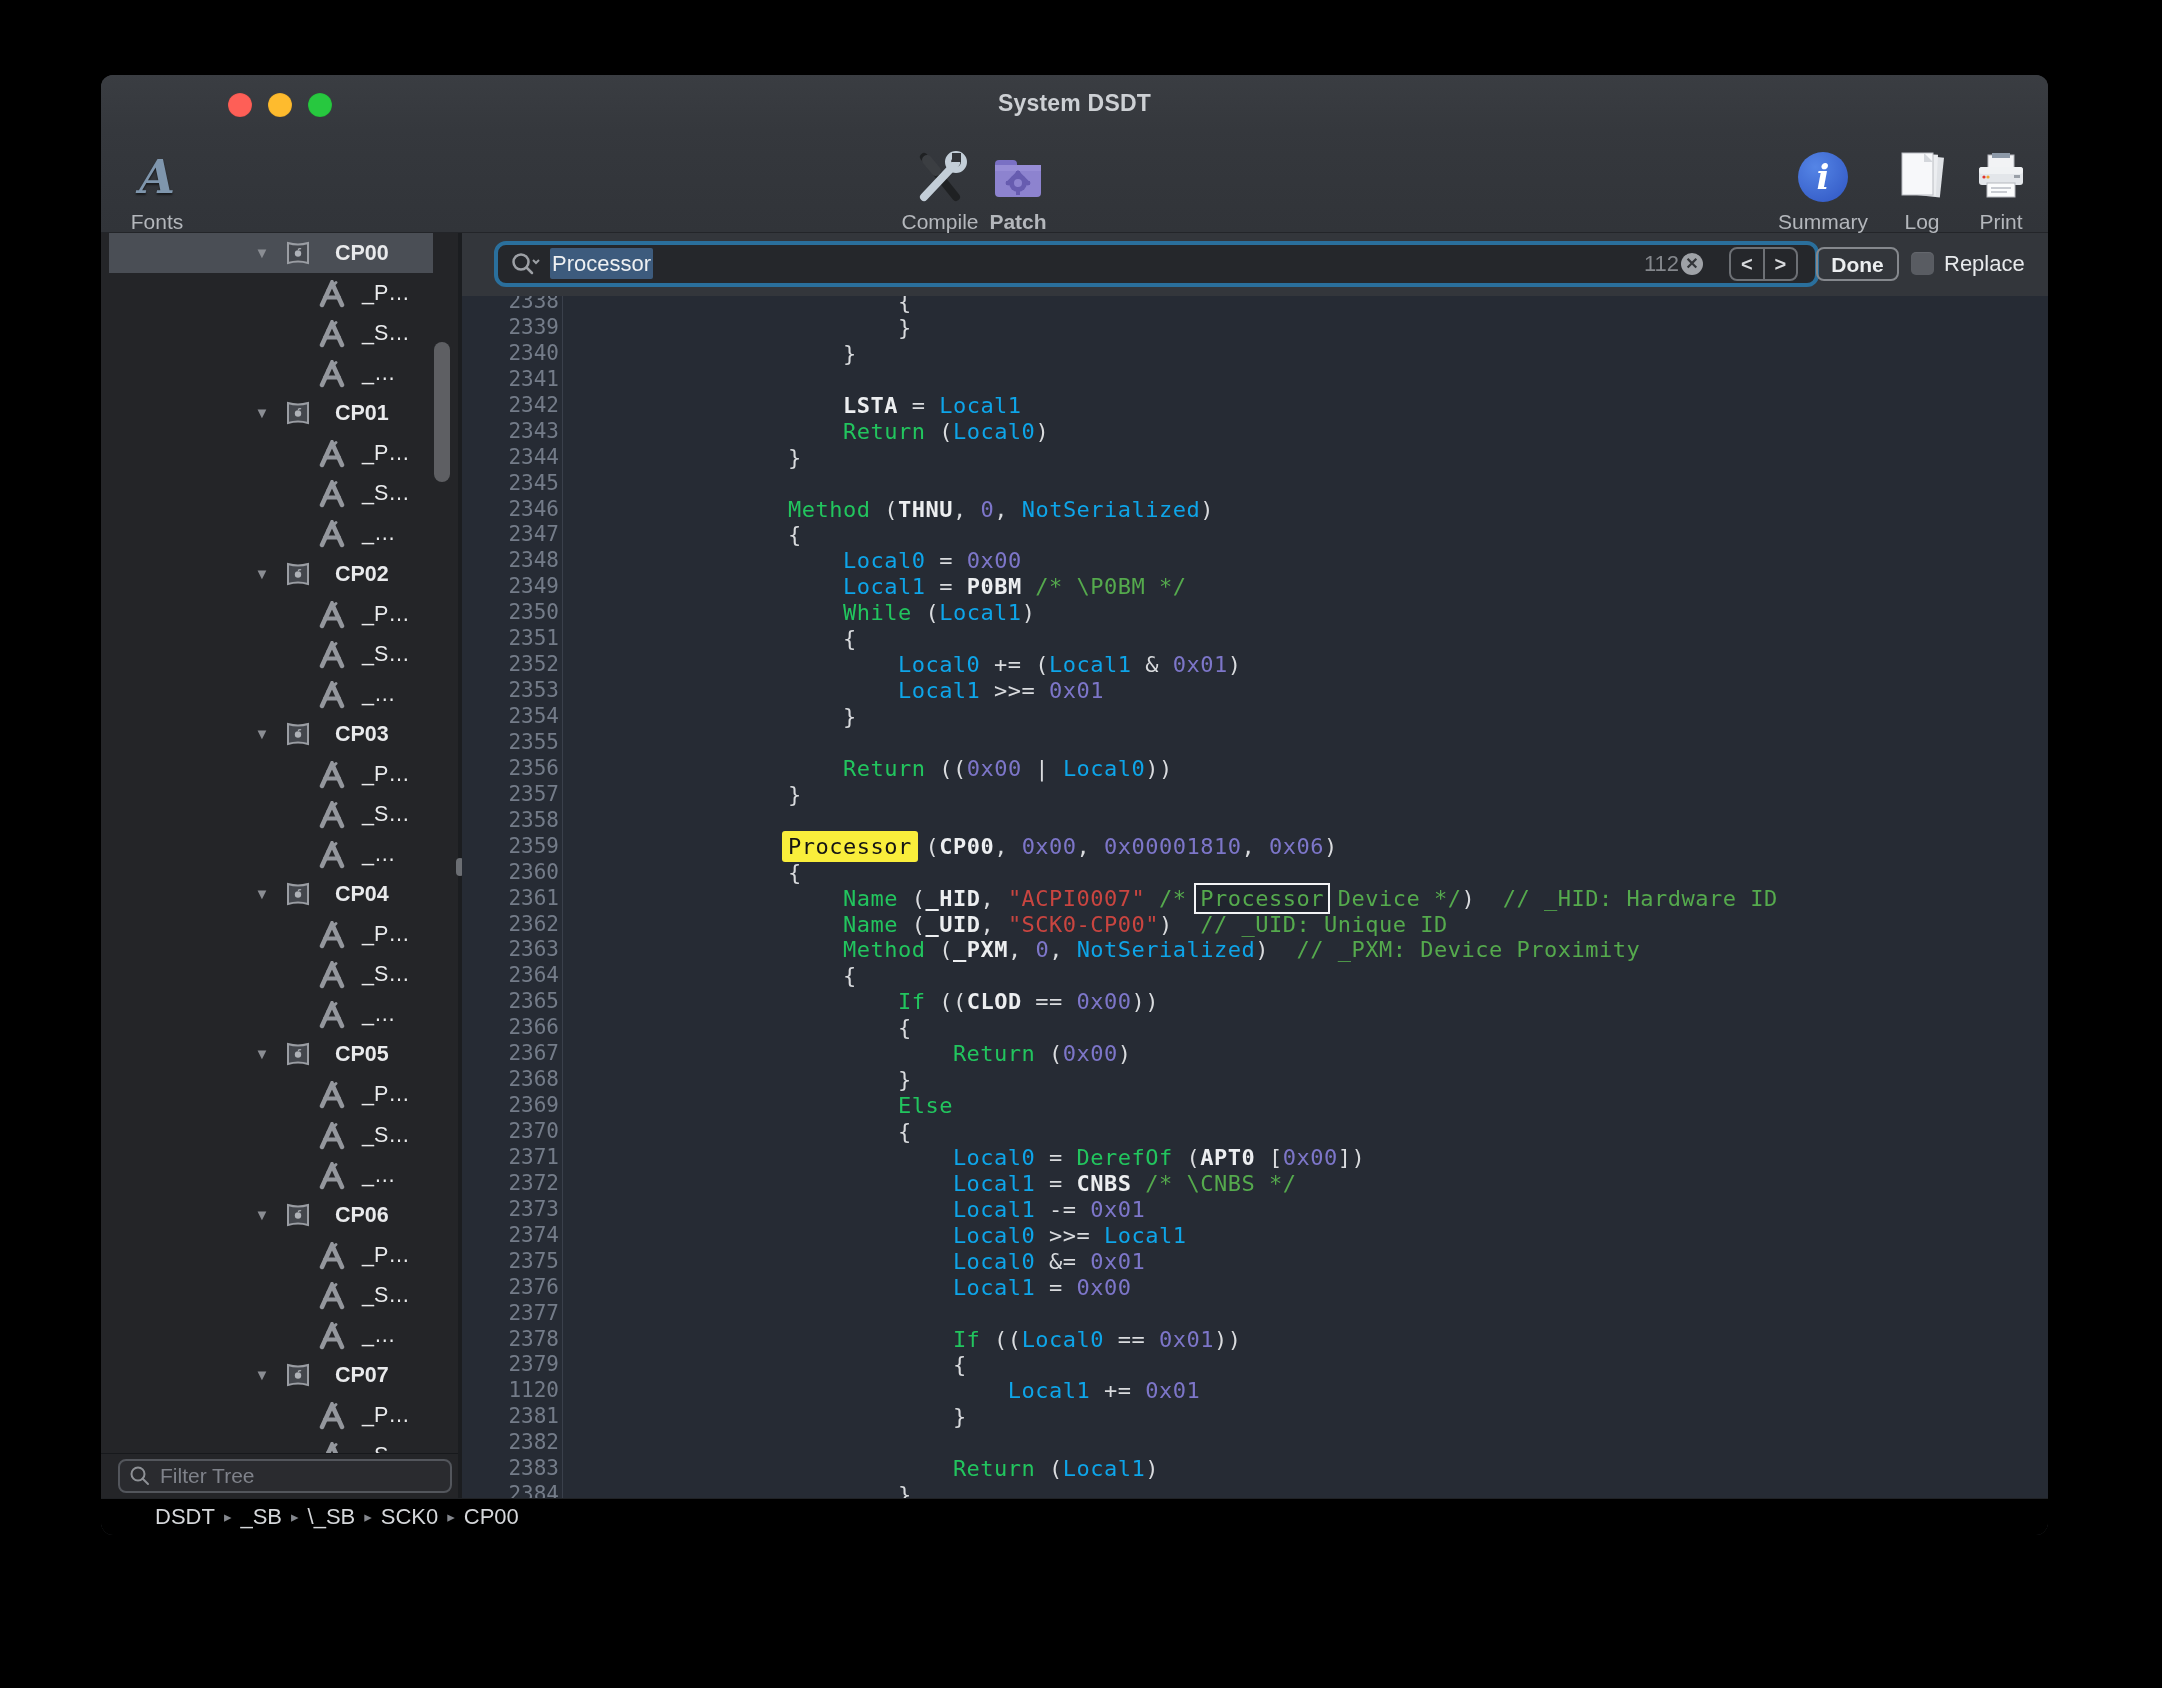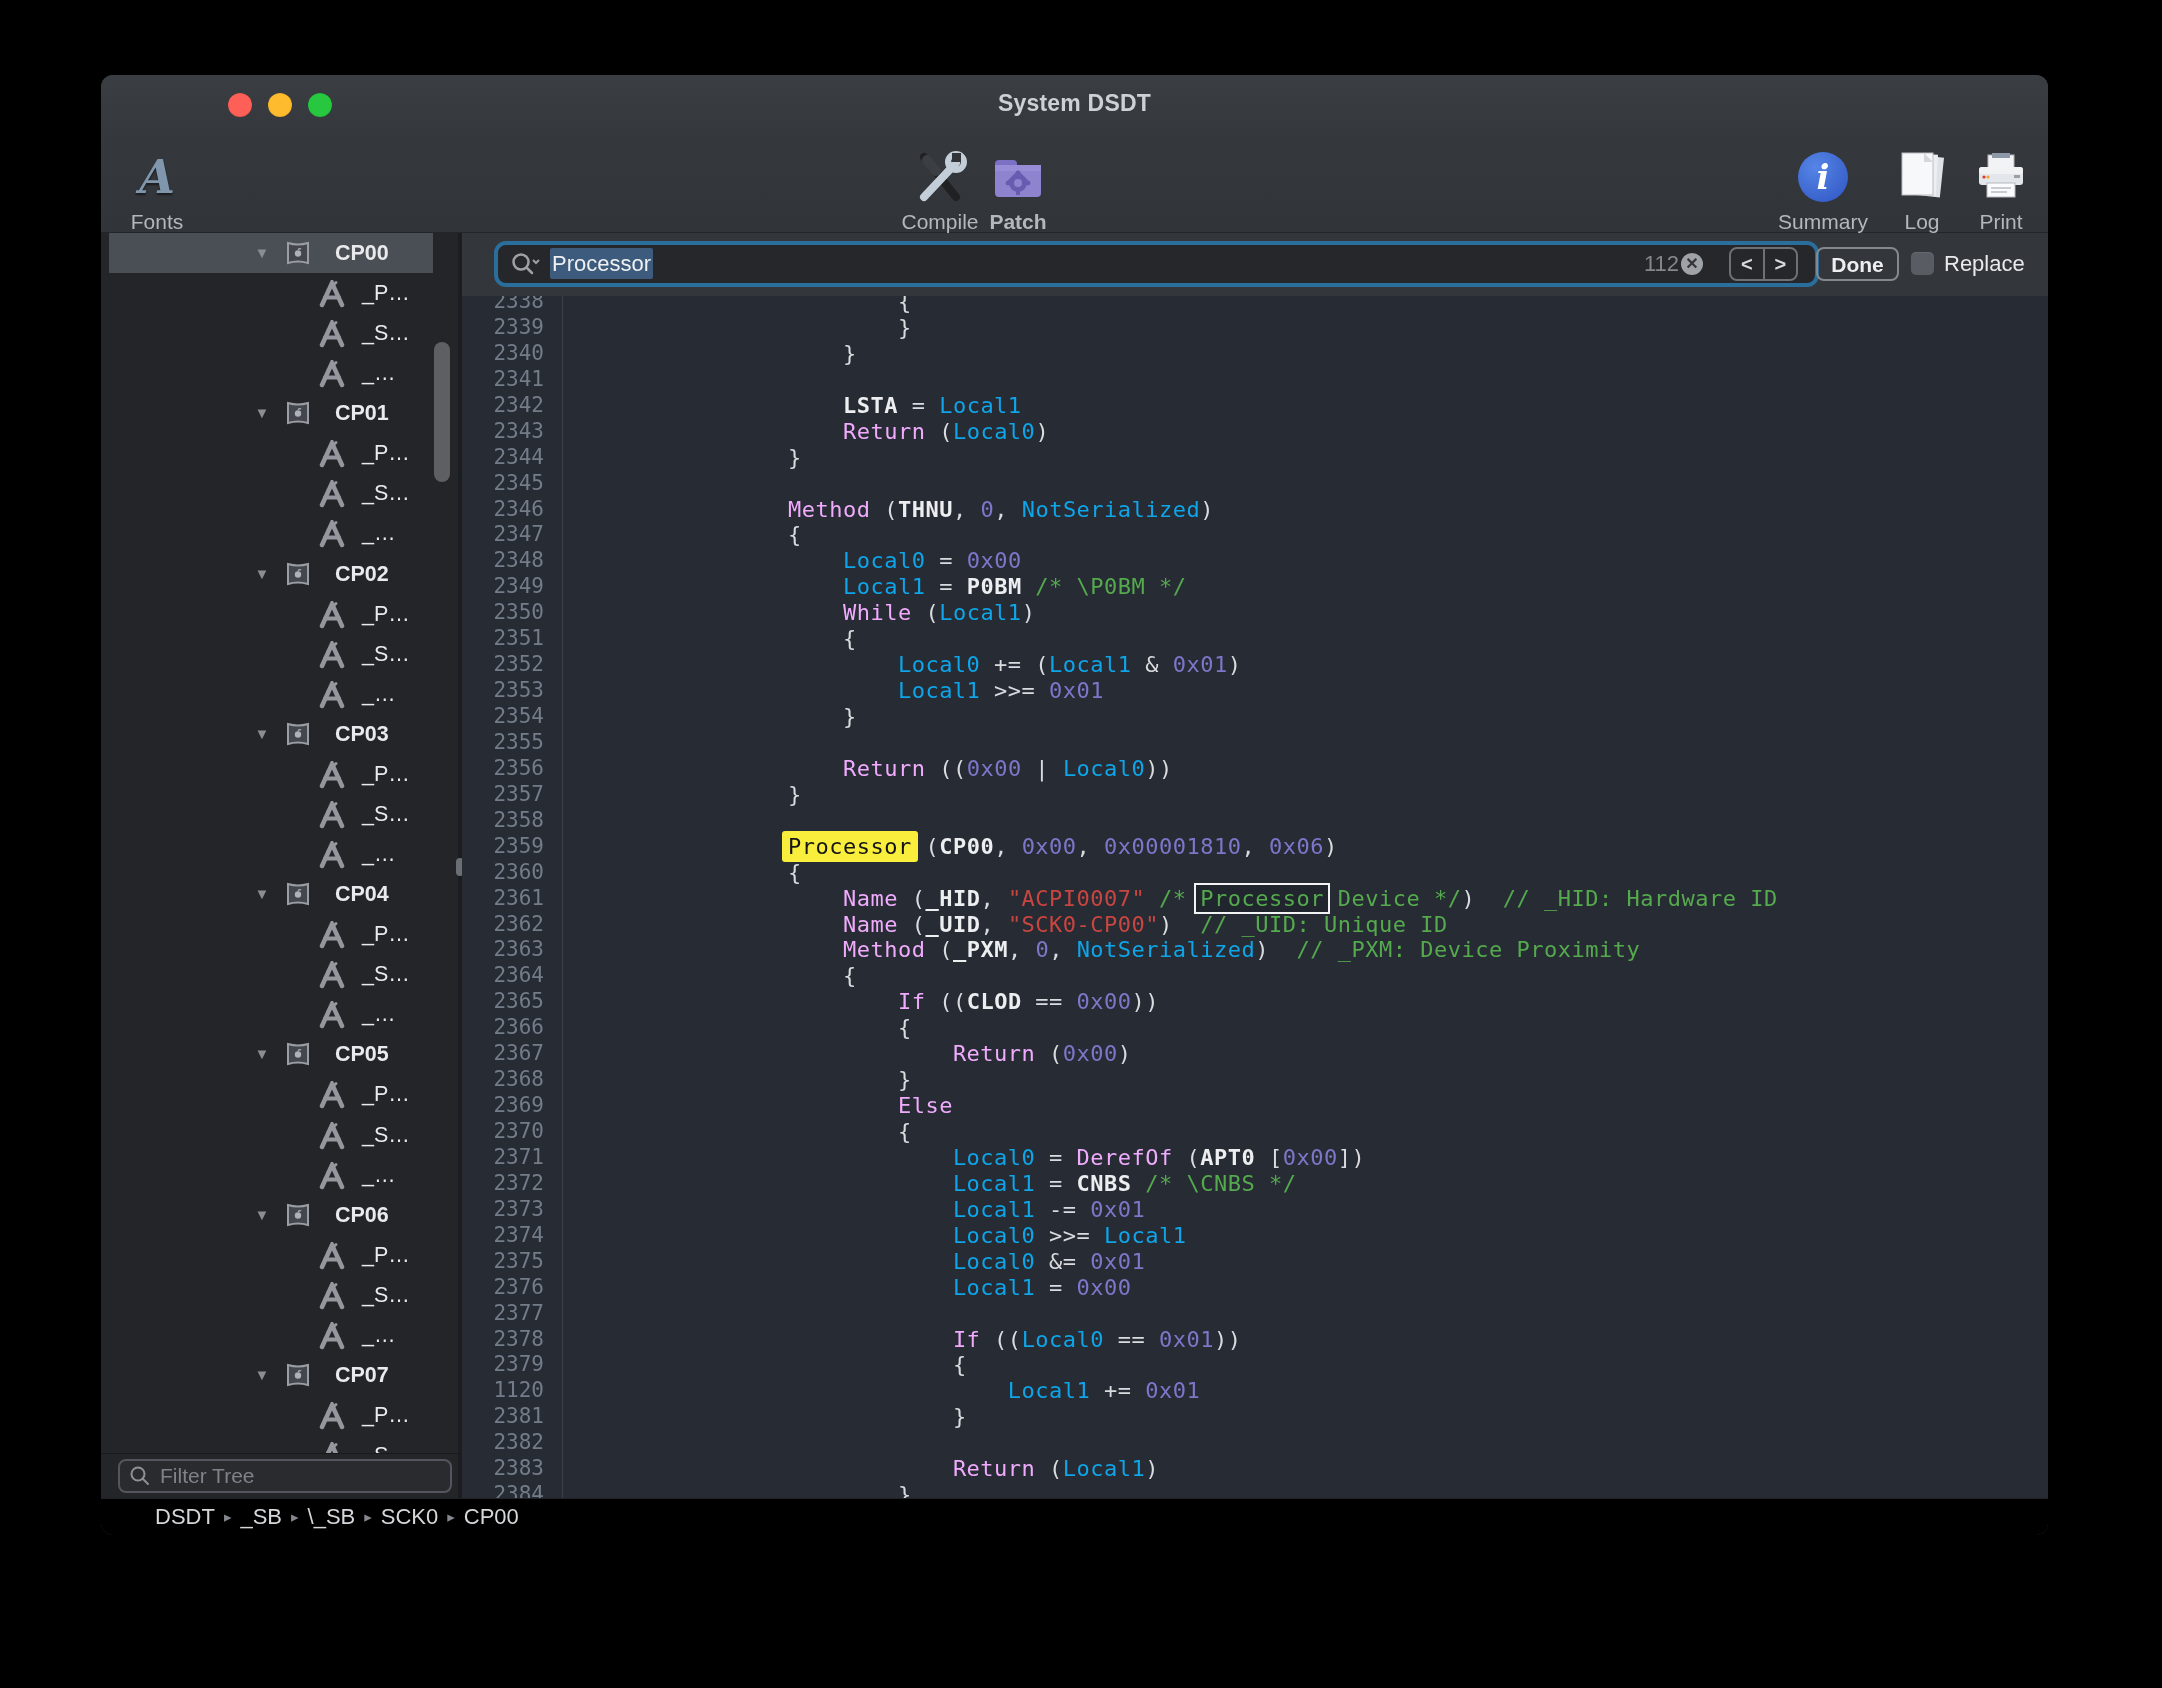--- a/index.html
+++ b/index.html
@@ -78,26 +78,26 @@
              background:#1b1d20; }
   .splitter-dot { position:absolute; left:355px; top:783px; width:8px; height:18px;
                   border-radius:4px; background:#6b6e73; }
 
   
   .editor { position:absolute; left:361px; top:221px; width:1586px; height:1202px;
             background:#262b34; overflow:hidden; }
   .code-lines { position:absolute; left:0; top:-7px; width:100%; }
   .cl { display:flex; height:25.95px; line-height:25.95px; white-space:pre;
         font-family:"DejaVu Sans Mono", monospace; }
-  .ln { flex:0 0 101px; text-align:right; padding-right:18px; font-size:21px;
+  .ln { flex:0 0 101px; text-align:right; padding-right:3px; font-size:21px;
         color:#747c89; border-right:1px solid #3a404b; }
   .cd { padding-left:5px; font-size:22px; letter-spacing:.5px; color:#d9dbde; }
   .sg-p   { color:#d9dbde; }
   .sg-id  { color:#eceef0; font-weight:700; }
-  .sg-kw  { color:#f0abfc; }
+  .sg-kw  { color:#22c55e; }
   .sg-var { color:#0ea5e9; }
   .sg-num { color:#7d76c9; }
   .sg-str { color:#c94540; }
   .sg-com { color:#55aa4d; }
   .sg-hl  { color:#141414; background:#f9ee3b; border-radius:3px;
             padding:3px 6px; margin:-3px -6px; }
   .sg-box { color:#55aa4d; background:#20252e; border:2px solid #f2f3f5;
             padding:1px 4px; margin:-3px -6px; }
 
   

